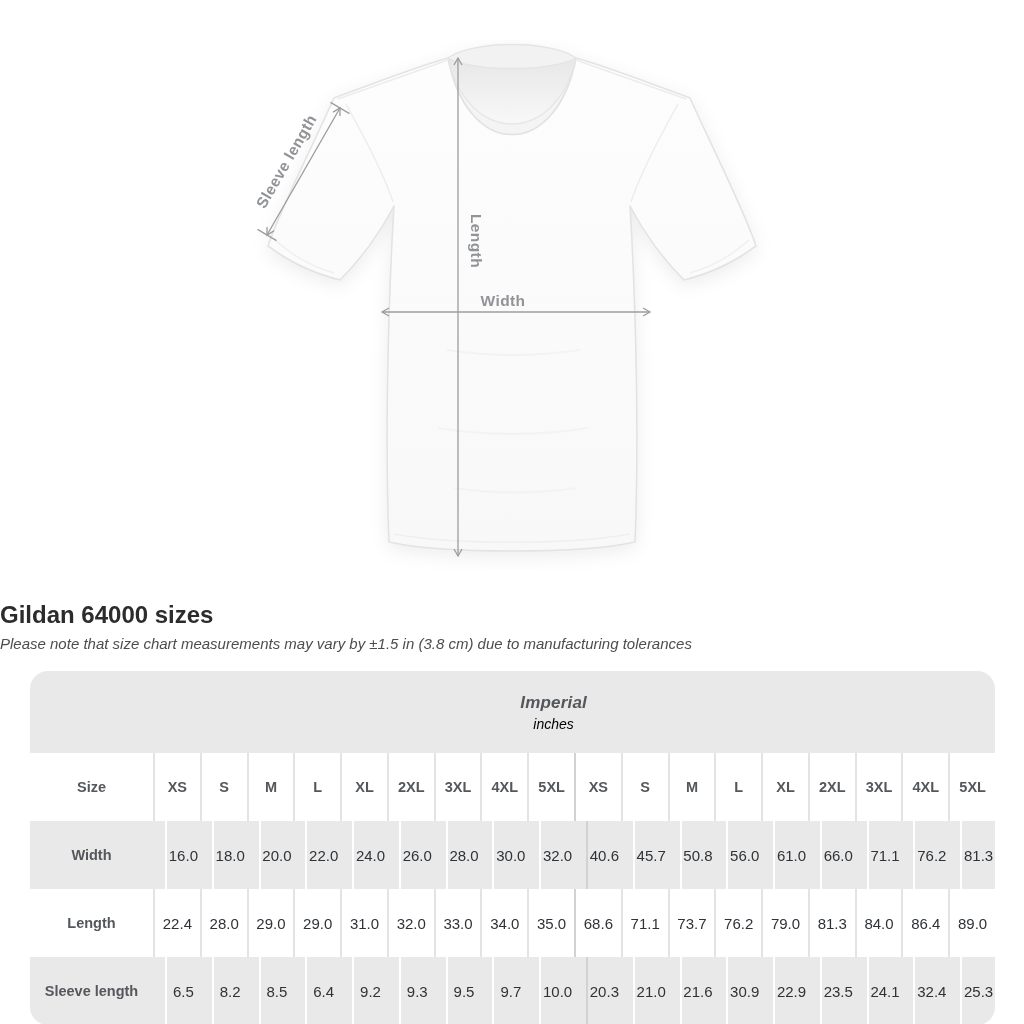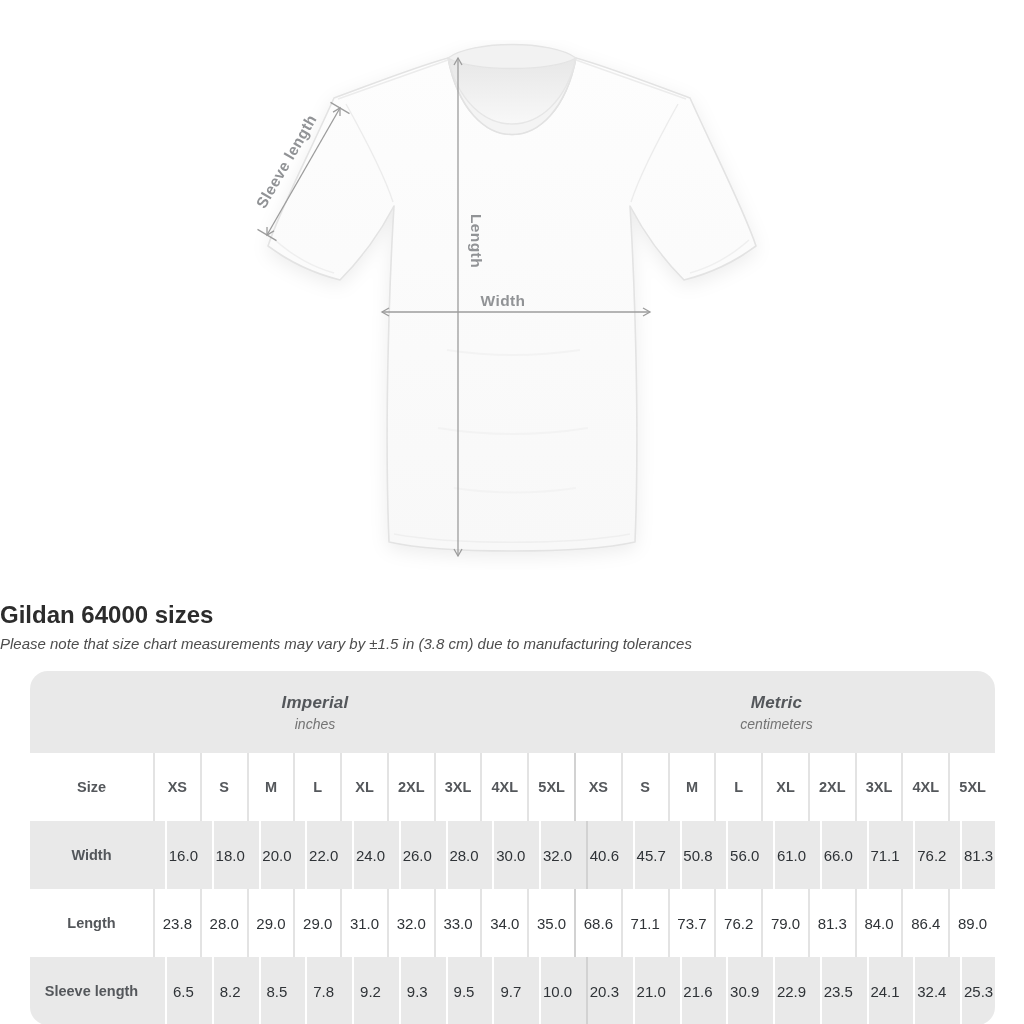--- a/index.html
+++ b/index.html
@@ -14,27 +14,27 @@
   
   .title{position:absolute;top:601px;left:0;width:100%;margin:0;
          font-size:24px;font-weight:700;color:#2c2c2c;}
   .subtitle{position:absolute;top:635px;left:0;width:100%;margin:0;text-align:left;
          font-size:15px;font-style:italic;color:#4d4d4d;}
 
   
   .size-table{position:absolute;left:30px;top:671px;width:965px;border-radius:18px;overflow:hidden;background:#fff;}
   .band{display:flex;height:82px;background:#e9e9e9;}
   .band-half{display:flex;flex-direction:column;align-items:center;justify-content:center;gap:3px;}
-  .band-left{width:544px;}
+  .band-left{width:544px;align-items:flex-end;}
   .band-right{width:421px;}
   .band-left .band-inner{position:relative;left:13px;}
   .band-right .band-inner{position:relative;left:-8px;}
   .band-inner{display:flex;flex-direction:column;align-items:center;gap:3px;}
   .g-title{font-size:17px;font-weight:700;font-style:italic;color:#54575b;letter-spacing:.2px;}
-  .g-sub{font-size:14px;font-style:italic;color:#737373;}
+  .g-sub{font-size:14px;font-style:italic;color:#000000;}
 
   .grid-row{display:grid;grid-template-columns:123px repeat(18,1fr);height:68px;}
   .row-gray{background:#e9e9e9;}
   .row-white{background:#ffffff;}
   .cell{display:flex;align-items:center;justify-content:center;font-size:15px;color:#2f3337;
         border-left:2px solid transparent;white-space:nowrap;overflow:hidden;}
   .grid-row .cell:first-child{border-left:none;}
   .row-white .cell + .cell{border-left-color:#e3e3e3;}
   .row-gray  .cell + .cell{border-left-color:#ffffff;margin-left:12px;}
   .cell.divider{border-left-color:#d2d2d2 !important;}
@@ -105,26 +105,20 @@
 
   <h1 class="title">Gildan 64000 sizes</h1>
   <p class="subtitle">Please note that size chart measurements may vary by ±1.5 in (3.8 cm) due to manufacturing tolerances</p>
 
   <div class="size-table">
     <div class="band">
       <div class="band-half band-left">
         <div class="band-inner">
           <div class="g-title">Imperial</div>
           <div class="g-sub">inches</div>
-        </div>
-      </div>
-      <div class="band-half band-right">
-        <div class="band-inner">
-          <div class="g-title">Metric</div>
-          <div class="g-sub">centimeters</div>
         </div>
       </div>
     </div>
     <div id="grid">
         <div class="grid-row row-white">
           <div class="cell rowlabel">Size</div>
           <div class="cell sizehead">XS</div>
           <div class="cell sizehead">S</div>
           <div class="cell sizehead">M</div>
           <div class="cell sizehead">L</div>
@@ -159,21 +153,21 @@
           <div class="cell val">50.8</div>
           <div class="cell val">56.0</div>
           <div class="cell val">61.0</div>
           <div class="cell val">66.0</div>
           <div class="cell val">71.1</div>
           <div class="cell val">76.2</div>
           <div class="cell val">81.3</div>
         </div>
         <div class="grid-row row-white">
           <div class="cell rowlabel">Length</div>
-          <div class="cell val">23.8</div>
+          <div class="cell val">22.4</div>
           <div class="cell val">28.0</div>
           <div class="cell val">29.0</div>
           <div class="cell val">29.0</div>
           <div class="cell val">31.0</div>
           <div class="cell val">32.0</div>
           <div class="cell val">33.0</div>
           <div class="cell val">34.0</div>
           <div class="cell val">35.0</div>
           <div class="cell val divider">68.6</div>
           <div class="cell val">71.1</div>
@@ -183,21 +177,21 @@
           <div class="cell val">81.3</div>
           <div class="cell val">84.0</div>
           <div class="cell val">86.4</div>
           <div class="cell val">89.0</div>
         </div>
         <div class="grid-row row-gray">
           <div class="cell rowlabel">Sleeve length</div>
           <div class="cell val">6.5</div>
           <div class="cell val">8.2</div>
           <div class="cell val">8.5</div>
-          <div class="cell val">7.8</div>
+          <div class="cell val">6.4</div>
           <div class="cell val">9.2</div>
           <div class="cell val">9.3</div>
           <div class="cell val">9.5</div>
           <div class="cell val">9.7</div>
           <div class="cell val">10.0</div>
           <div class="cell val divider">20.3</div>
           <div class="cell val">21.0</div>
           <div class="cell val">21.6</div>
           <div class="cell val">30.9</div>
           <div class="cell val">22.9</div>

